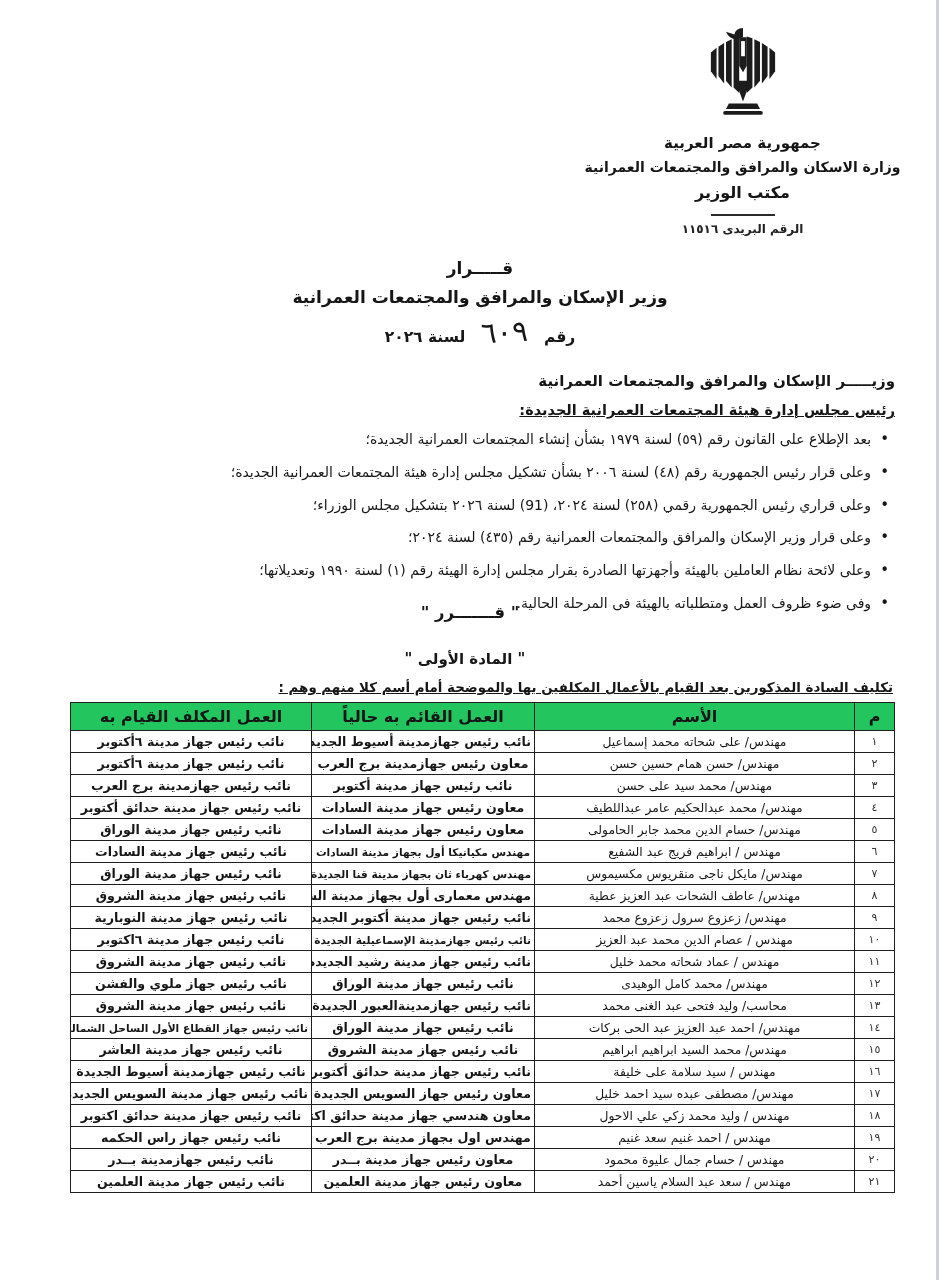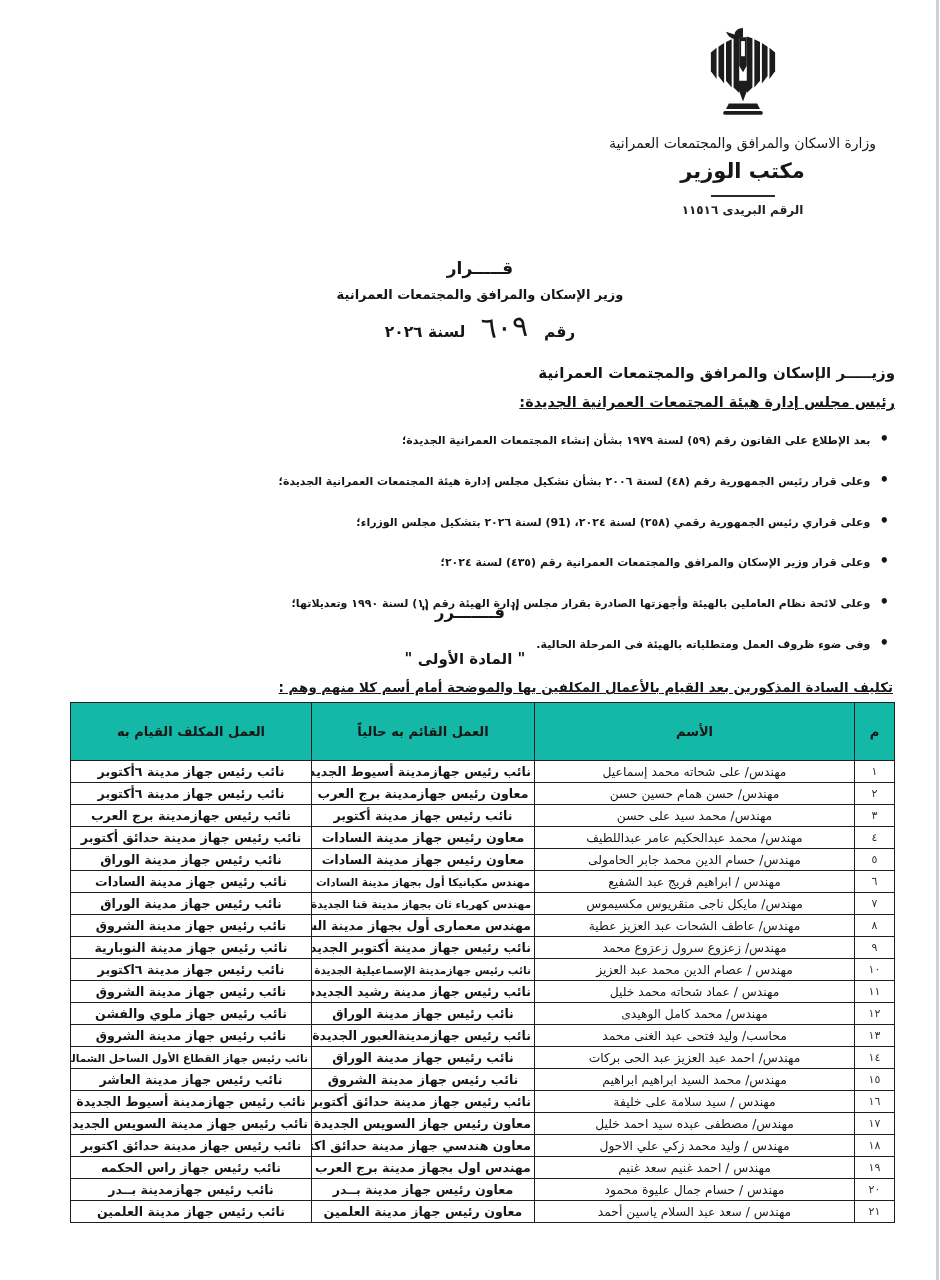--- a/index.html
+++ b/index.html
@@ -6,49 +6,49 @@
   body{
     width:940px;height:1280px;position:relative;overflow:hidden;
     background:#ffffff;color:#161616;
     font-family:"DejaVu Sans",sans-serif;
   }
   .scan-edge{position:absolute;top:0;bottom:0;right:1px;width:3px;background:#ccd1dd;}
   
   .letterhead{position:absolute;top:26px;left:565px;width:355px;text-align:center;}
   .eagle{display:block;margin:0 auto;}
   .lh-country{font-size:15px;font-weight:bold;margin-top:6px;letter-spacing:1px;}
-  .lh-ministry{font-size:14px;font-weight:normal;margin-top:7px;}
-  .lh-office{font-size:21px;font-weight:bold;margin-top:8px;letter-spacing:2px;}
+  .lh-ministry{font-size:14px;font-weight:bold;margin-top:7px;}
+  .lh-office{font-size:16px;font-weight:bold;margin-top:8px;letter-spacing:2px;}
   .lh-rule{width:64px;border-top:2px solid #2a2a2a;margin:12px auto 6px;}
   .lh-postal{font-size:12px;font-weight:bold;color:#222;}
   
   .decree-title{position:absolute;top:258px;left:190px;width:580px;text-align:center;direction:rtl;}
   .dt-word{font-size:17px;font-weight:bold;letter-spacing:1px;}
-  .dt-issuer{font-size:13px;font-weight:bold;margin-top:9px;}
+  .dt-issuer{font-size:17px;font-weight:bold;margin-top:9px;}
   .dt-number{font-size:15.5px;font-weight:bold;margin-top:8px;}
   .handwritten{
     display:inline-block;font-family:"DejaVu Serif",serif;font-weight:normal;
     font-size:29px;letter-spacing:9px;margin:0 16px -4px 16px;transform:rotate(-3deg);
   }
   
-  .preamble{position:absolute;top:364px;right:45px;width:852px;direction:rtl;text-align:right;}
+  .preamble{position:absolute;top:372px;right:45px;width:852px;direction:rtl;text-align:right;}
   .p-minister{font-size:15px;font-weight:bold;letter-spacing:.3px;}
   .p-chairman{font-size:14.5px;font-weight:bold;text-decoration:underline;margin-top:12px;}
   ul.bullets{list-style:none;margin:7px 0 0;padding:0 6px 0 0;}
-  ul.bullets li{font-size:11px;font-weight:bold;line-height:1.52;margin-top:18px;}
+  ul.bullets li{font-size:14px;font-weight:normal;line-height:1.52;margin-top:10px;}
   ul.bullets li::before{content:"•";font-size:15px;margin-left:9px;}
   
   .decided{position:absolute;top:603px;left:0;width:940px;text-align:center;font-size:16.5px;font-weight:bold;direction:rtl;}
   .article{position:absolute;top:650px;left:0;width:930px;text-align:center;font-size:15px;font-weight:bold;direction:rtl;}
   .assignment{position:absolute;top:680px;right:47px;width:850px;direction:rtl;text-align:right;
     font-size:13.4px;font-weight:bold;text-decoration:underline;}
   
   table.roster{position:absolute;top:702px;right:45px;width:824px;border-collapse:collapse;direction:rtl;table-layout:fixed;}
   .roster th,.roster td{border:1.4px solid #1f1f1f;overflow:hidden;white-space:nowrap;}
-  .roster th{font-size:13px;font-weight:bold;padding:21px 2px;background:#14b8a6;}
+  .roster th{font-size:16px;font-weight:bold;padding:4px 2px;background:#22c55e;}
   .roster td{height:21px;padding:0 3px;text-align:center;}
   .roster td.num{font-size:11px;font-weight:normal;color:#333;}
   .roster td.name{font-size:12.3px;font-weight:normal;}
   .roster td.current,.roster td.assigned{font-size:12.6px;font-weight:bold;}
   .roster td.small{font-size:10.6px;}
   col.c-num{width:40px;}col.c-name{width:320px;}col.c-current{width:223px;}col.c-assigned{width:241px;}
 </style>
 </head>
 <body>
 
@@ -66,20 +66,21 @@
       <path d="M74 22 l-6 -4 v43 l6 -8 z"></path>
       <path d="M66 17 l-6 -3 v51 l6 -7 z"></path>
       <path d="M58 13 l-6 -2 v60 l6 -6 z"></path>
       <path d="M44 12 h8 v30 l-4 7 -4 -7 z"></path>
       <rect x="46" y="16" width="4" height="16" fill="#ffffff"></rect>
       <path d="M40 58 h16 l-8 22 z"></path>
       <path d="M33 82 h30 l3 6 h-36 z"></path>
       <rect x="27" y="90" width="42" height="4" rx="2"></rect>
     </g>
   </svg>
+  <div class="lh-country">جمهورية مصر العربية</div>
   <div class="lh-ministry">وزارة الاسكان والمرافق والمجتمعات العمرانية</div>
   <div class="lh-office">مكتب الوزير</div>
   <div class="lh-rule"></div>
   <div class="lh-postal">الرقم البريدى ١١٥١٦</div>
 </div>
 
 <div class="decree-title">
   <div class="dt-word">قـــــرار</div>
   <div class="dt-issuer">وزير الإسكان والمرافق والمجتمعات العمرانية</div>
   <div class="dt-number">

